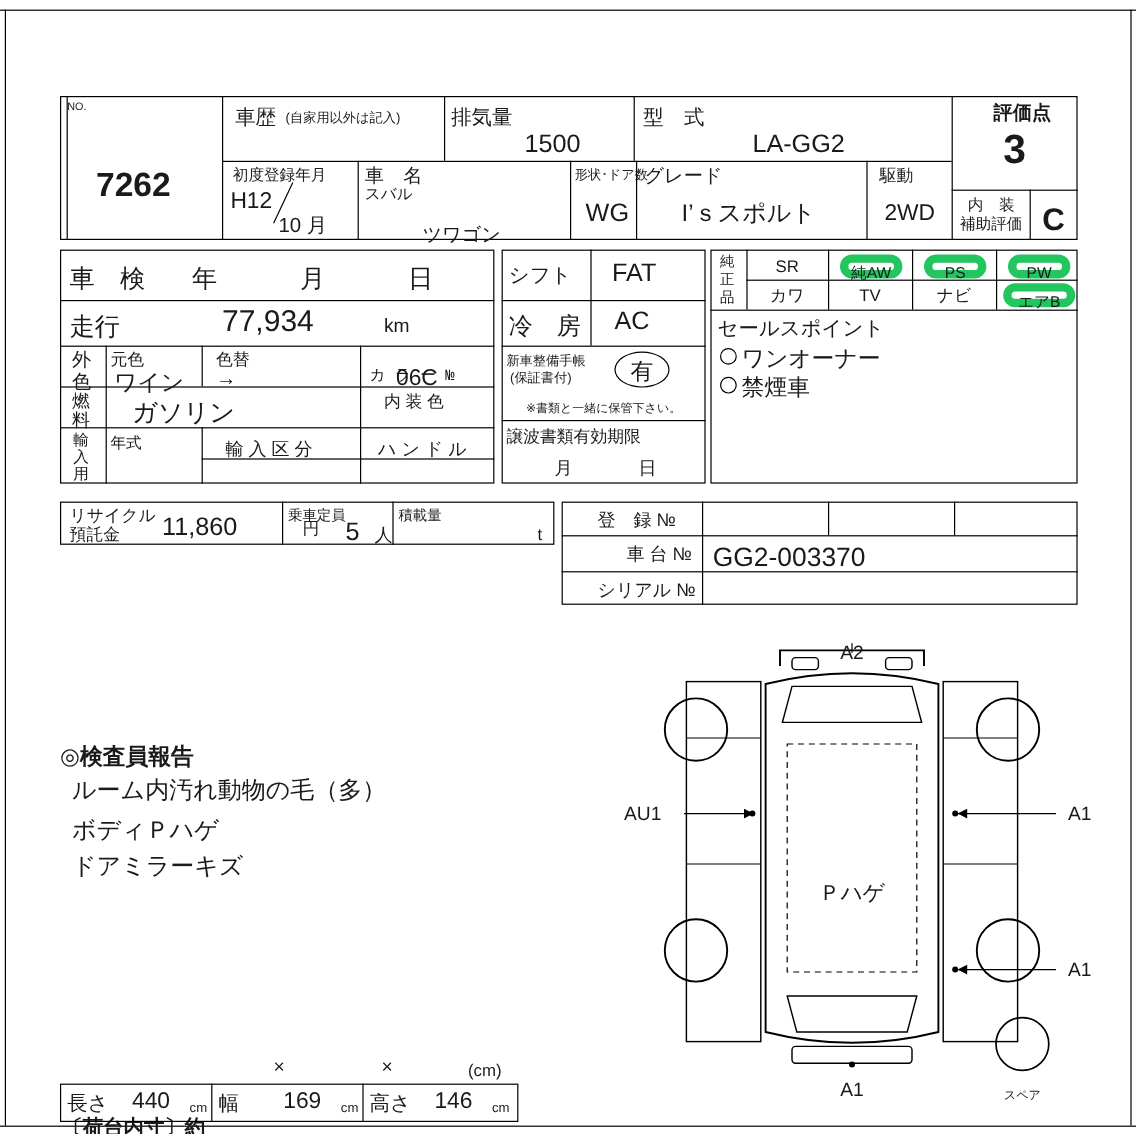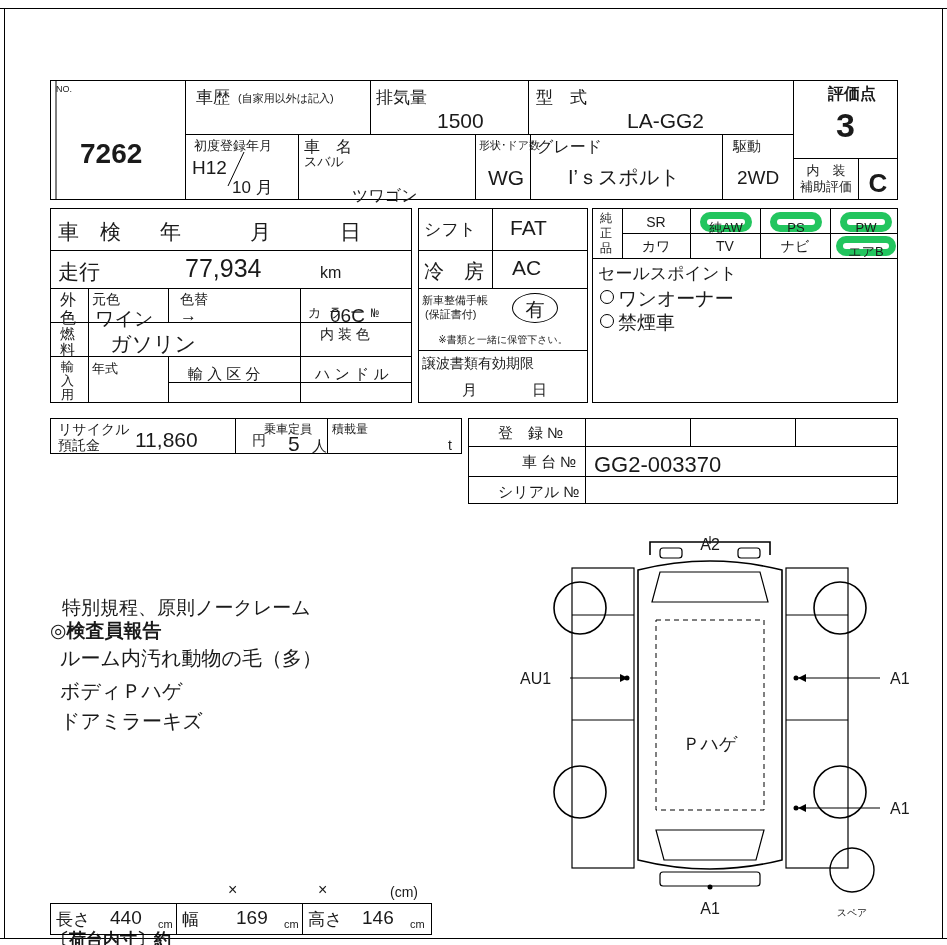--- a/index.html
+++ b/index.html
@@ -163,21 +163,21 @@
   <div class="sm" style="left:188px; top:365px; font-size:15px;text-align:right;">輸 入 区 分</div>
   <div class="sm" style="left:315px; top:365px; font-size:15px;">ハ ン ド ル</div>
 
   <div class="bx" style="left:50px; top:418px; width:412px; height:36px;"></div>
   <div class="cellline vline" style="left:235px; top:418px; height:36px;"></div>
   <div class="cellline vline" style="left:327px; top:418px; height:36px;"></div>
   <div class="sm" style="left:58px; top:421px; font-size:14px;">リサイクル</div>
   <div class="sm" style="left:58px; top:437px; font-size:14px;">預託金</div>
   <div class="val" style="left:135px; top:428px; font-size:21px;">11,860</div>
   <div class="sm" style="left:255px; top:432px; font-size:14px; left:252px;">円</div>
-  <div class="tiny" style="left:240px; top:421px; font-size:12px;margin-left:24px;">乗車定員</div>
+  <div class="tiny" style="left:240px; top:421px; font-size:12px;">乗車定員</div>
   <div class="val" style="left:288px; top:432px; font-size:21px;">5</div>
   <div class="sm" style="left:312px; top:437px; font-size:15px;">人</div>
   <div class="tiny" style="left:332px; top:421px; font-size:12px;">積載量</div>
   <div class="sm" style="left:448px; top:437px; font-size:14px;">t</div>
 
 
   <div class="bx" style="left:418px; top:208px; width:170px; height:195px;"></div>
   <div class="cellline hline" style="left:418px; top:250px; width:170px;"></div>
   <div class="cellline hline" style="left:418px; top:288px; width:170px;"></div>
   <div class="cellline hline" style="left:418px; top:350px; width:170px;"></div>
@@ -230,21 +230,20 @@
   <div class="cellline hline" style="left:468px; top:476px; width:430px;"></div>
   <div class="cellline vline" style="left:585px; top:418px; height:86px;"></div>
   <div class="cellline vline" style="left:690px; top:418px; height:28px;"></div>
   <div class="cellline vline" style="left:795px; top:418px; height:28px;"></div>
 
   <div class="sm" style="left:498px; top:424px; font-size:15px;">登　録 №</div>
   <div class="sm" style="left:498px; top:453px; font-size:15px;margin-left:24px;">車 台 №</div>
   <div class="val" style="left:594px; top:452px; font-size:22px;">GG2-003370</div>
   <div class="sm" style="left:498px; top:483px; font-size:15px;">シリアル №</div>
 
-  <div class="note" style="left:62px; top:595px; font-size:19px;">特別規程、原則ノークレーム</div>
   <div class="note bold" style="left:50px; top:618px; font-size:19px;">◎検査員報告</div>
   <div class="note" style="left:60px; top:645px; font-size:20px;">ルーム内汚れ動物の毛（多）</div>
   <div class="note" style="left:60px; top:678px; font-size:20px;">ボディＰハゲ</div>
   <div class="note" style="left:60px; top:708px; font-size:20px;">ドアミラーキズ</div>
 
   <svg id="car-diagram" viewBox="0 0 400 380" width="400" height="380" style="position:absolute; left:510px; top:530px;">
 
     <path d="M140 25 L140 12 L260 12 L260 25" fill="none" stroke="#000" stroke-width="1.6"></path>
     <path d="M128 40 Q200 22 272 40 L272 330 Q200 348 128 330 Z" fill="none" stroke="#000" stroke-width="1.6"></path>
 

